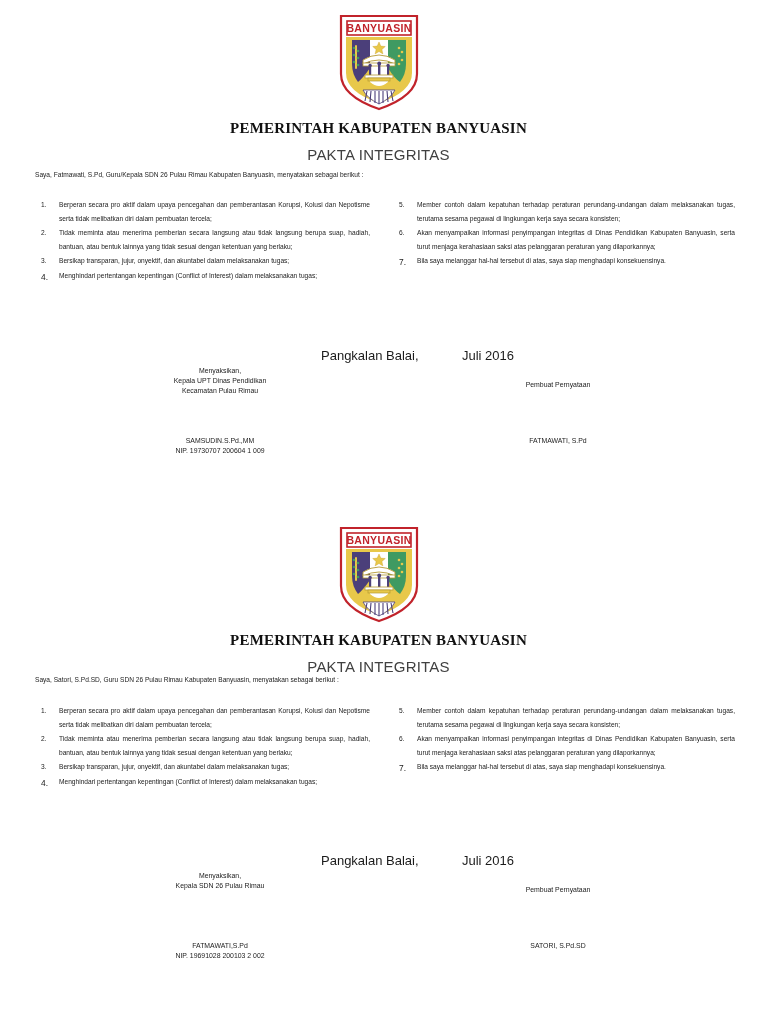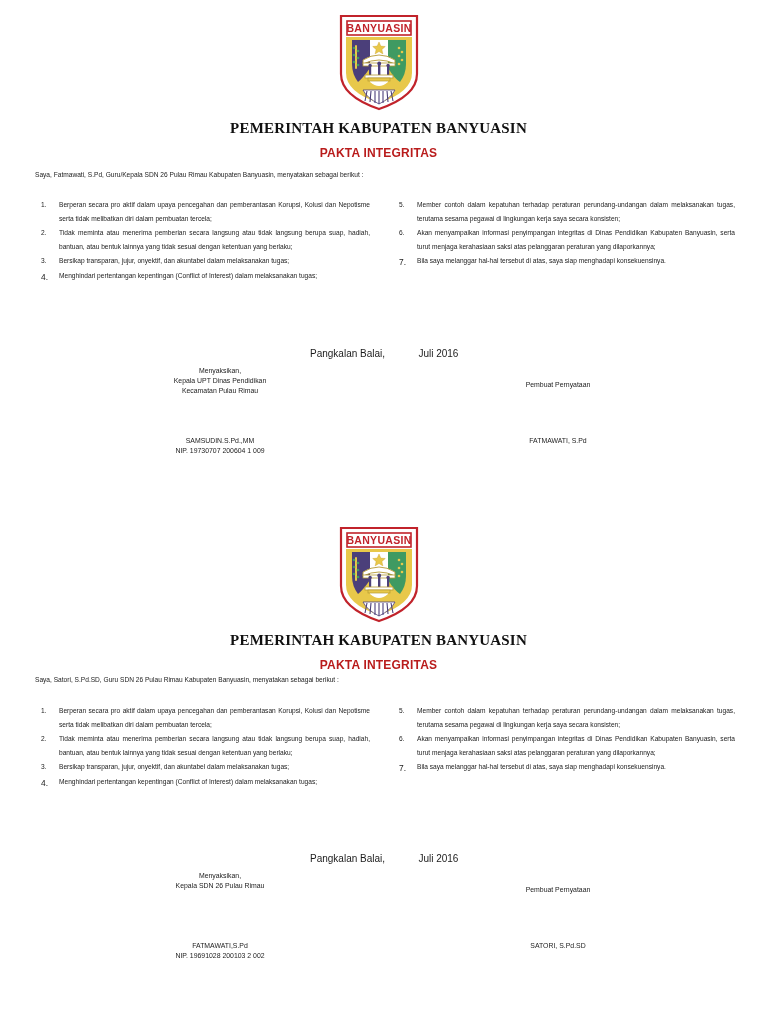--- a/index.html
+++ b/index.html
@@ -45,25 +45,25 @@
     font-family: "Liberation Serif", serif;
     font-weight: bold;
     font-size: 15px;
     letter-spacing: 0.2px;
     margin: 8px 0 0 0;
     color: #111;
   }
   .title-sub {
     text-align: center;
     font-family: "Liberation Sans", sans-serif;
-    font-weight: bold;
-    font-size: 12px;
+    font-weight: normal;
+    font-size: 15px;
     letter-spacing: 0.2px;
     margin: 9px 0 0 0;
-    color: #b91c1c;
+    color: #404040;
   }
 
   
   .intro {
     position: absolute;
     left: 35px;
     width: 335px;
     font-size: 6.6px;
     line-height: 2.05;
     text-align: justify;
@@ -99,23 +99,24 @@
     left: 6px;
     top: 0;
     width: 16px;
     text-align: left;
   }
   ol.clauses li.big-num .num { font-size: 8.4px; }
 
   
   .dateline {
     position: absolute;
-    font-size: 10px;
+    font-size: 13px;
     color: #1b1b1b;
     white-space: pre;
+    margin-left: 11px;
   }
   .sig-block {
     position: absolute;
     font-size: 6.9px;
     line-height: 1.45;
     color: #1b1b1b;
     text-align: center;
   }
   .sig-left { left: 110px; width: 220px; }
   .sig-right { left: 448px; width: 220px; }

